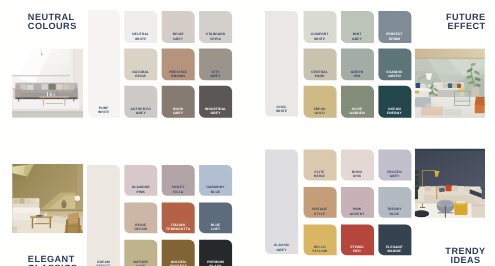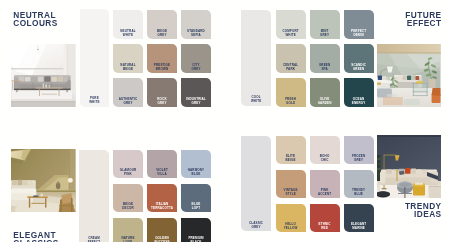--- a/index.html
+++ b/index.html
@@ -5,25 +5,25 @@
 <style>
   html,body{margin:0;padding:0;background:#fffffe;}
   body{width:450px;height:242px;overflow:hidden;
        font-family:"Liberation Sans","DejaVu Sans",sans-serif;
        -webkit-font-smoothing:antialiased;}
   .board{position:relative;width:450px;height:242px;background:#fffffe;}
   .panel{position:absolute;width:225px;height:121px;}
   .p1{left:0;top:0}.p2{left:225px;top:0}.p3{left:0;top:135px}.p4{left:225px;top:121px}
 
   .title{position:absolute;color:#2c3a5e;font-weight:bold;font-size:8.3px;
-         line-height:7.85px;letter-spacing:0.42px;white-space:pre-line;transform:translateZ(0);}
+         line-height:7.85px;letter-spacing:0.42px;white-space:pre-line;transform:translateZ(0);margin-left:12px;}
   .t-tl{left:13.3px;top:11.9px;text-align:left;}
   .t-tr{right:8.9px;top:11.9px;text-align:right;margin-right:-0.42px;}
   .t-bl{left:13.3px;bottom:8.6px;text-align:left;}
-  .t-br{right:8.9px;bottom:23px;text-align:right;margin-right:-0.42px;}
+  .t-br{right:8.9px;bottom:1px;text-align:center;margin-right:-0.42px;}
 
   .photo{position:absolute;overflow:hidden;line-height:0;}
   .photo svg{display:block;width:100%;height:100%;}
   .ph1{left:11px;top:44px;width:64.5px;height:63px;}
   .ph2{left:152px;top:43.5px;width:63.5px;height:63px;}
   .ph3{left:11px;top:14px;width:64.5px;height:63px;}
   .ph4{left:152px;top:14px;width:64px;height:63px;}
 
   .base{position:absolute;border-radius:0 5px 0 5px;}
   .b1{left:80px;top:9.4px;width:28.7px;height:97.2px;}

